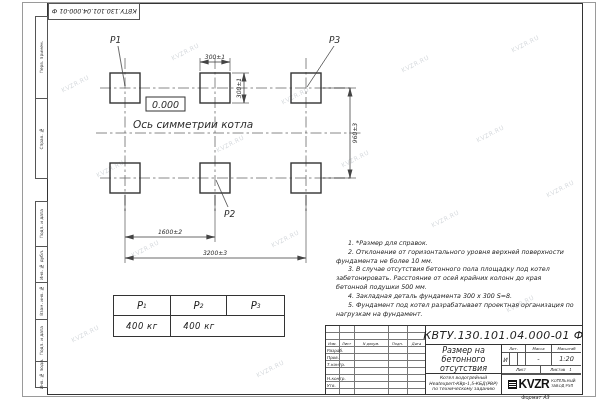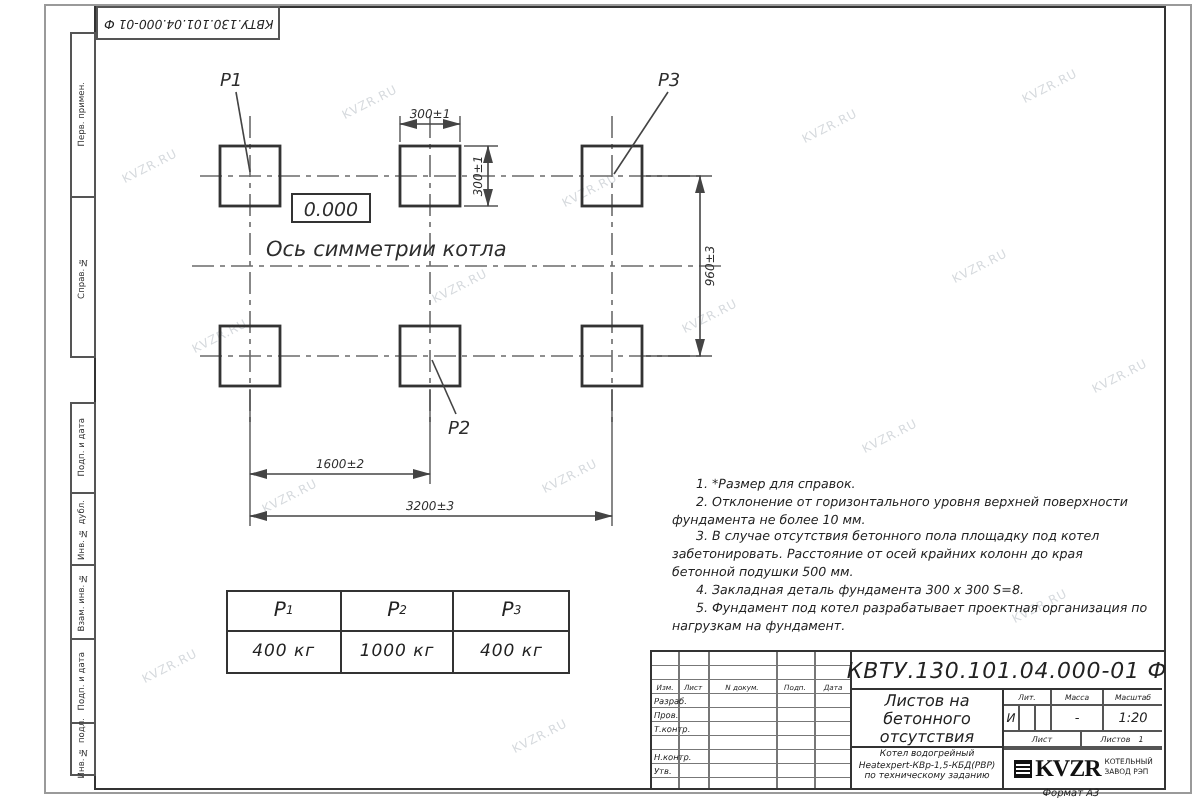--- a/index.html
+++ b/index.html
@@ -56,21 +56,21 @@
   .tb-name{position:absolute;left:100px;top:19px;width:76px;height:28px;border-right:1.1px solid #333;
            text-align:center;font-size:8px;font-style:italic;line-height:9px;padding-top:1px;}
   .tb-prod{position:absolute;left:100px;top:47px;width:76px;height:21px;border-right:1.1px solid #333;
            border-top:1.1px solid #333;text-align:center;font-size:4.5px;font-style:italic;line-height:5.6px;padding-top:1px;}
   .tb-box{position:absolute;border-right:.8px solid #555;border-bottom:.8px solid #555;
           display:flex;align-items:center;justify-content:center;font-style:italic;}
   .tb-logo{position:absolute;left:176px;top:48px;width:79px;height:19px;border-top:.8px solid #555;
            display:flex;align-items:center;justify-content:center;gap:2px;}
   .logo-ic{width:9px;height:9px;background:#111;display:flex;flex-direction:column;justify-content:space-evenly;padding:1px 0;}
   .logo-ic i{display:block;height:1px;background:#fff;margin:0 1px;}
-  .logo-tx{font-weight:bold;font-size:12px;letter-spacing:-.5px;color:#111;font-family:Liberation Serif, serif;}
+  .logo-tx{font-weight:bold;font-size:12px;letter-spacing:-.5px;color:#111;font-family:Liberation Sans, sans-serif;}
   .factory{font-size:3.7px;line-height:4.6px;color:#222;}
   .fmt{position:absolute;left:488px;top:394px;width:95px;text-align:center;font-size:5px;
        font-style:italic;z-index:8;}
 </style>
 </head>
 <body>
 
 <div class="sheet">
 
   <div>
@@ -202,21 +202,20 @@
           <span>Р</span>
           <sub>2</sub>
         </div>
       <div class="lcell lhead">
           <span>Р</span>
           <sub>3</sub>
         </div>
     </div>
     <div class="lrow">
       <div class="lcell lval">400 кг</div>
-      <div class="lcell lval">1000 кг</div>
       <div class="lcell lval">400 кг</div>
     </div>
   </div>
 
   <div class="notes">
     <div class="note">1. *Размер для справок.</div>
     <div class="note">2. Отклонение от горизонтального уровня верхней поверхности фундамента не более 10 мм.</div>
     <div class="note">3. В случае отсутствия бетонного пола площадку под котел забетонировать. Расстояние от осей крайних колонн до края бетонной подушки 500 мм.</div>
     <div class="note">4. Закладная деталь фундамента 300 x 300 S=8.</div>
     <div class="note">5. Фундамент под котел разрабатывает проектная организация по нагрузкам на фундамент.</div>
@@ -234,21 +233,21 @@
       <div class="tb-hdr" style="left:62px;width:19px">Подп.</div>
       <div class="tb-hdr" style="left:81px;width:19px">Дата</div>
       <div class="tb-rl" style="top:21px">Разраб.</div>
       <div class="tb-rl" style="top:28px">Пров.</div>
       <div class="tb-rl" style="top:35px">Т.контр.</div>
       <div class="tb-rl" style="top:49px">Н.контр.</div>
       <div class="tb-rl" style="top:56px">Утв.</div>
     </div>
     <div class="tb-doc">КВТУ.130.101.04.000-01 Ф</div>
     <div class="tb-name">
-      <div>Листов на</div>
+      <div>Размер на</div>
       <div>бетонного</div>
       <div>отсутствия</div>
     </div>
     <div class="tb-prod">
       <div>Котел водогрейный</div>
       <div>Heatexpert-КВр-1,5-КБД(РВР)</div>
       <div>по техническому заданию</div>
     </div>
     <div class="tb-box" style="left:176px;top:19px;width:24px;height:8px;font-size:3.8px">Лит.</div>
     <div class="tb-box" style="left:200px;top:19px;width:26px;height:8px;font-size:3.8px">Масса</div>

